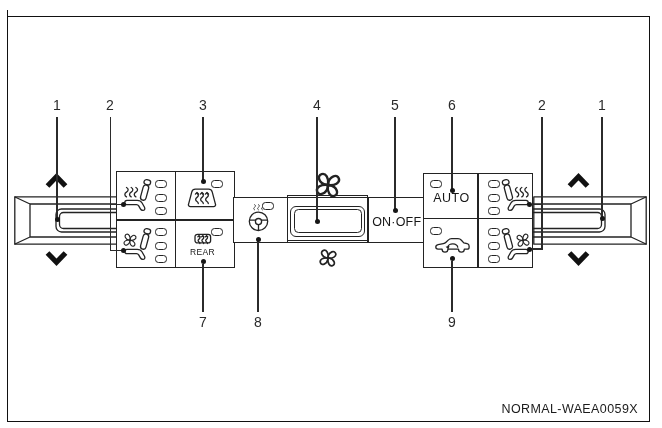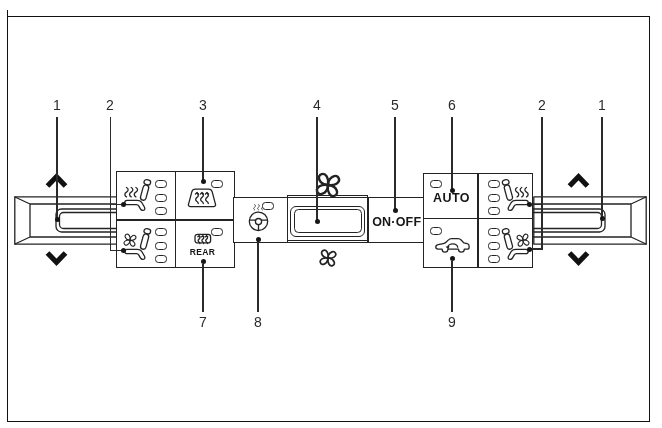--- a/index.html
+++ b/index.html
@@ -11,21 +11,21 @@
   .panelbox{position:absolute;border:1.4px solid #232323;background:#fff;box-sizing:border-box;}
   .divv{position:absolute;width:1.3px;background:#232323;}
   .divh{position:absolute;height:1.3px;background:#232323;}
   .ind{position:absolute;width:12.5px;height:8px;border:1.3px solid #232323;
        border-radius:3.5px;background:#fff;box-sizing:border-box;}
   .vline{position:absolute;width:1.4px;background:#2b2b2b;}
   .hline{position:absolute;height:1.4px;background:#2b2b2b;}
   .dot{position:absolute;width:5px;height:5px;border-radius:50%;background:#161616;}
   .num{position:absolute;width:22px;margin-left:-11px;text-align:center;
        font-size:14px;line-height:17px;color:#2a2a2a;}
-  .boldlbl{position:absolute;text-align:center;font-weight:bold;color:#161616;}
+  .boldlbl{position:absolute;text-align:center;font-weight:normal;color:#161616;}
   .lcd-outer{position:absolute;left:290px;top:205.5px;width:75px;height:31px;
              border:1.4px solid #232323;border-radius:6px;box-sizing:border-box;background:#fff;}
   .lcd-inner{position:absolute;left:293.5px;top:209px;width:68px;height:24px;
              border:1.3px solid #232323;border-radius:4.5px;box-sizing:border-box;}
   .figcode{position:absolute;left:446px;top:402px;width:192px;text-align:right;
            font-size:12.5px;letter-spacing:.4px;color:#1b1b1b;}
   svg{position:absolute;overflow:visible;}
   .icon-stroke{fill:none;stroke:#232323;stroke-width:1.3;stroke-linecap:round;stroke-linejoin:round;}
 </style>
 </head>
@@ -285,14 +285,15 @@
   <div class="num" style="left:317px;top:97px;">4</div>
   <div class="num" style="left:395px;top:97px;">5</div>
   <div class="num" style="left:452px;top:97px;">6</div>
   <div class="num" style="left:542px;top:97px;">2</div>
   <div class="num" style="left:602px;top:97px;">1</div>
 
   <div class="num" style="left:203px;top:314px;">7</div>
   <div class="num" style="left:258px;top:314px;">8</div>
   <div class="num" style="left:452px;top:314px;">9</div>
 
+  <div class="figcode">NORMAL-WAEA0059X</div>
 
 </div>
 
 </body></html>

